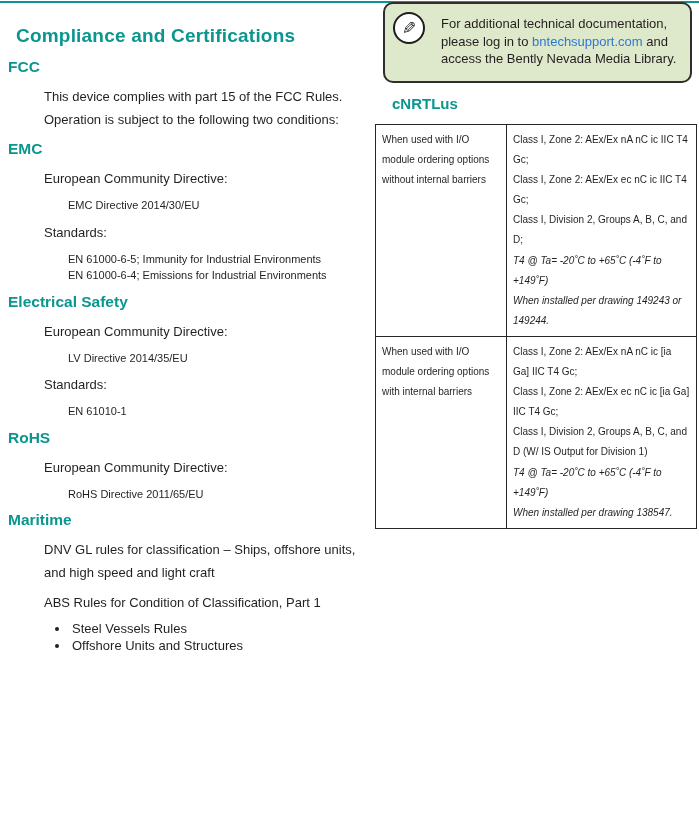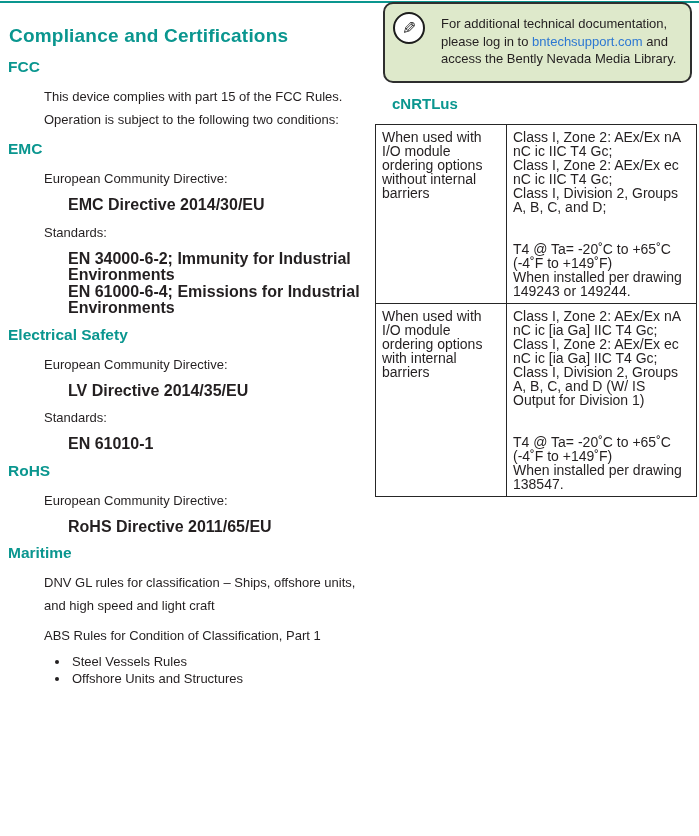--- a/index.html
+++ b/index.html
@@ -5,26 +5,26 @@
   html,body{margin:0;padding:0;}
   body{
     width:699px;height:836px;position:relative;background:#ffffff;
     font-family:"Liberation Sans", sans-serif;color:var(--text,#231f20);
     overflow:hidden;
   }
   .top-rule{position:absolute;top:1px;left:0;width:699px;height:2px;background:var(--teal,#0a968f);}
   .col-left{position:absolute;left:8px;top:24px;width:358px;}
   .col-right{position:absolute;left:375px;top:2px;width:322px;}
 
-  h1{color:var(--teal,#0a968f);font-size:19px;line-height:24px;font-weight:700;margin:0 0 10px 1px;letter-spacing:.2px;}
+  h1{color:var(--teal,#0a968f);font-size:19px;line-height:24px;font-weight:700;margin:0 0 10px 8px;letter-spacing:.2px;}
   .col-right h1{font-size:18px;line-height:22px;margin:0 0 8px 0;}
   h2{color:var(--teal,#0a968f);font-size:15.5px;line-height:17px;font-weight:700;margin:9px 0 10px 0;}
 
   .l1{margin:0 0 7px 36px;font-size:13px;line-height:23px;}
-  .l2{margin:0 0 7px 60px;font-size:16px;line-height:16.5px;font-weight:bold;}
+  .l2{margin:0 0 7px 60px;font-size:11px;line-height:16.5px;}
   .pre{white-space:pre-line;}
   ul.bullets{margin:0 0 7px 0;padding:0 0 0 62px;}
   ul.bullets li{font-size:13px;line-height:16.5px;margin:0;padding-left:2px;}
 
   .note{
     position:relative;margin:0 0 0 8px;width:309px;box-sizing:border-box;
     border:2px solid var(--noteborder,#2e2e2e);border-radius:10px;
     background:var(--notebg,#dee9cb);padding:11px 11px 13px 56px;
   }
   .note-icon{
@@ -35,42 +35,42 @@
   .note-icon .glyph{display:inline-block;transform:scaleX(-1);}
   .note p{margin:0;font-size:13px;line-height:17.5px;}
   .note p + p{margin-top:17px;}
   .link{color:var(--link,#2d78d2);cursor:pointer;}
   .link.italic{font-style:italic;}
 
   h2.cn{font-size:15px;margin:12px 0 12px 17px;}
   table.approvals{border-collapse:collapse;width:322px;table-layout:fixed;}
   table.approvals td{
     border:1px solid var(--border,#262626);vertical-align:top;
-    padding:5px 6px;font-size:14px;line-height:14px;
+    padding:5px 6px;font-size:10px;line-height:20px;
   }
   td.cond{width:118px;}
   .tblock{white-space:pre-line;margin:0;}
-  .tblock + .tblock{margin-top:28px;}
+  .tblock + .tblock{margin-top:1px;font-style:italic;}
 </style>
 </head>
 <body>
 
 <div class="top-rule"></div>
 
 <div class="col-left">
   <h1>Compliance and Certifications</h1>
 
   <h2>FCC</h2>
   <p class="l1">This device complies with part 15 of the FCC Rules. Operation is subject to the following two conditions:</p>
 
   <h2>EMC</h2>
   <p class="l1">European Community Directive:</p>
   <p class="l2">EMC Directive 2014/30/EU</p>
   <p class="l1">Standards:</p>
-  <p class="l2 pre">EN 34000-6-2; Immunity for Industrial Environments
+  <p class="l2 pre">EN 61000-6-5; Immunity for Industrial Environments
 EN 61000-6-4; Emissions for Industrial Environments</p>
 
   <h2>Electrical Safety</h2>
   <p class="l1">European Community Directive:</p>
   <p class="l2">LV Directive 2014/35/EU</p>
   <p class="l1">Standards:</p>
   <p class="l2">EN 61010-1</p>
 
   <h2>RoHS</h2>
   <p class="l1">European Community Directive:</p>

